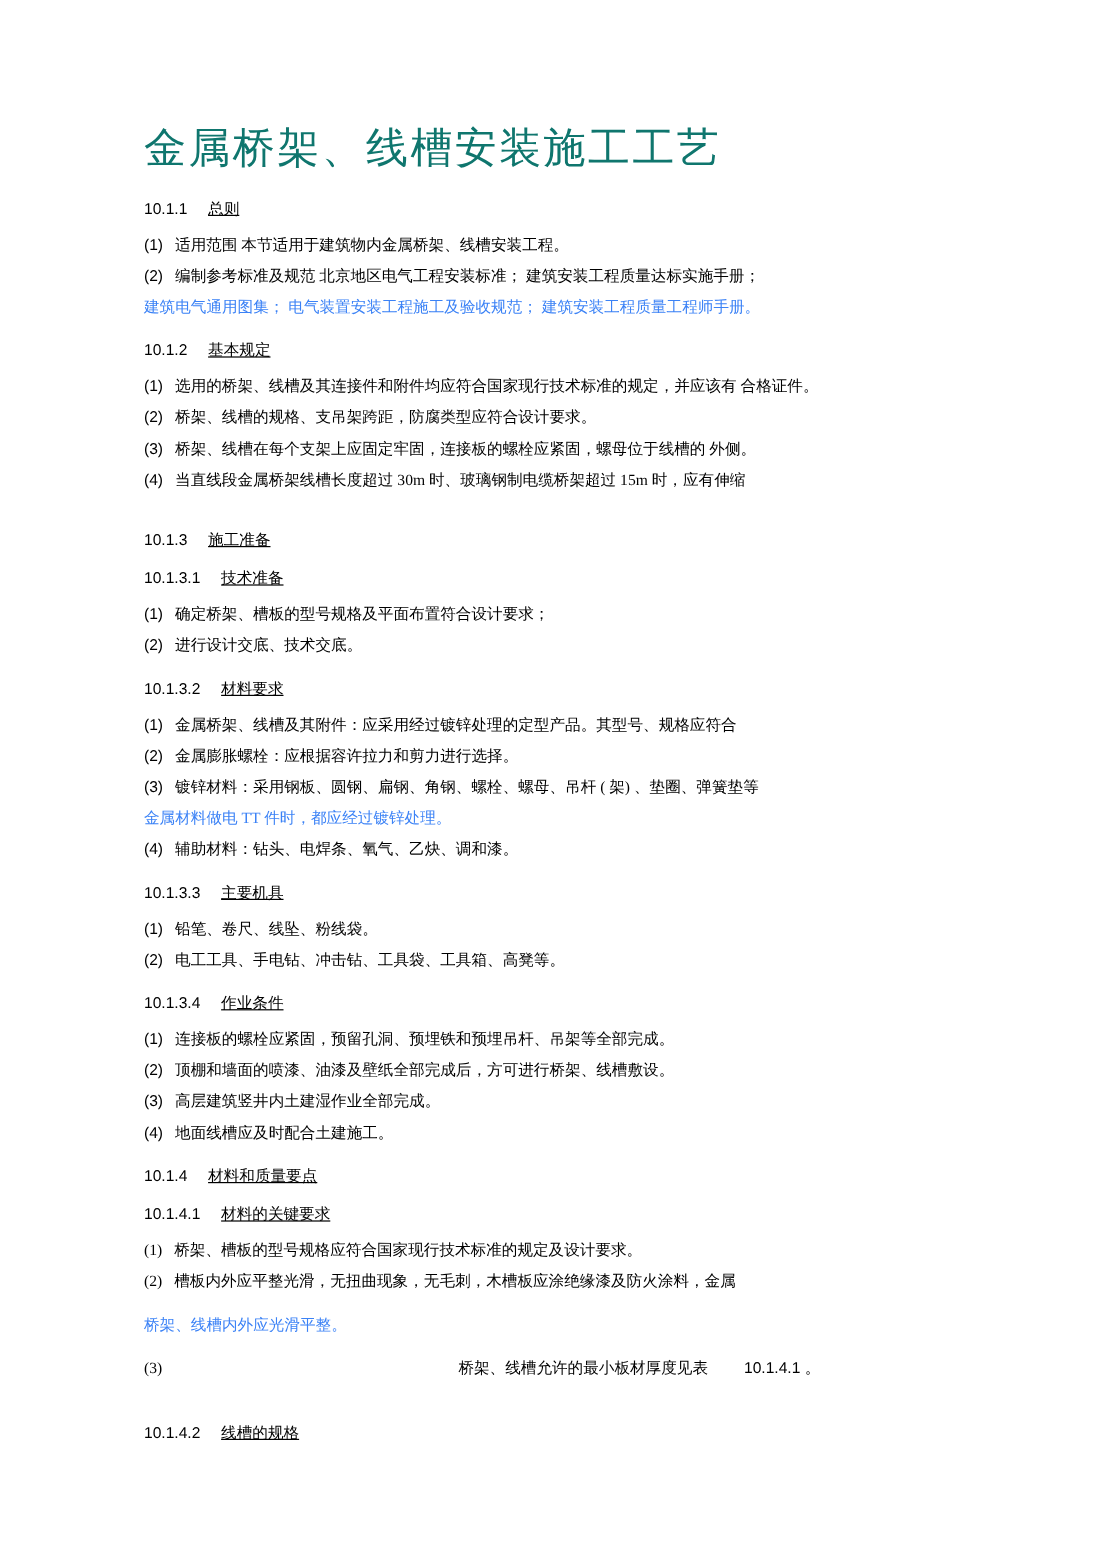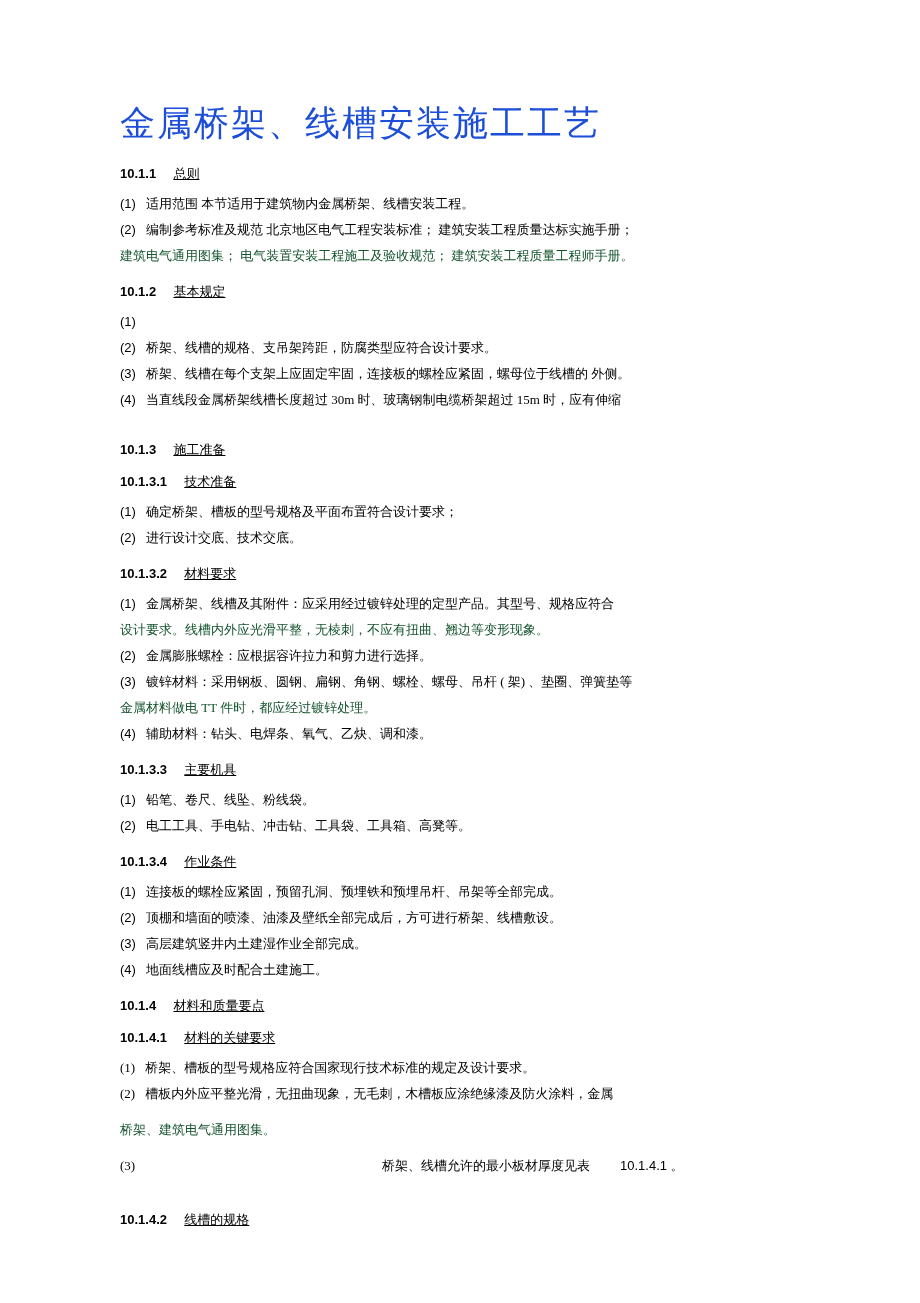--- a/index.html
+++ b/index.html
@@ -13,42 +13,41 @@
       padding: 100px 120px 80px 120px;
       margin: 0 auto;
       box-sizing: border-box;
     }
     .title {
       font-family: "SimSun", "宋体", serif;
       font-size: 35px;
       font-weight: 400;
       letter-spacing: 2px;
       margin-bottom: 18px;
-      color: #1d4ed8;
+      color: #0f766e;
     }
     .section-num {
       font-family: Arial, sans-serif;
       font-size: 13px;
       margin-right: 14px;
-      font-weight: bold;
     }
     .section-label {
       font-family: "SimSun", "宋体", serif;
       font-size: 13px;
       text-decoration: underline;
     }
     .section-header {
       font-size: 13px;
       margin: 14px 0 4px;
       color: #000;
     }
     .para {
       font-size: 13px;
       line-height: 26px;
-      color: #14532d;
+      color: #3b82f6;
       margin: 0;
     }
     .arial {
       font-family: Arial, sans-serif;
     }
     .block-gap {
       margin-top: 8px;
     }
     .row {
       display: flex;
@@ -109,20 +108,21 @@
     </div>
   <p class="para">建筑电气通用图集；  电气装置安装工程施工及验收规范；  建筑安装工程质量工程师手册。</p>
 
   <div class="section-header">
     <span class="section-num arial">10.1.2</span>
     <span class="section-label">基本规定</span>
   </div>
   <div class="block-gap"></div>
   <div class="row">
       <span class="num">(1)</span>
+      <span class="txt">选用的桥架、线槽及其连接件和附件均应符合国家现行技术标准的规定，并应该有 合格证件。</span>
     </div>
   <div class="row">
       <span class="num">(2)</span>
       <span class="txt">桥架、线槽的规格、支吊架跨距，防腐类型应符合设计要求。</span>
     </div>
   <div class="row">
       <span class="num">(3)</span>
       <span class="txt">桥架、线槽在每个支架上应固定牢固，连接板的螺栓应紧固，螺母位于线槽的 外侧。</span>
     </div>
   <div class="row">
@@ -152,21 +152,20 @@
 
   <div class="section-header">
     <span class="section-num arial">10.1.3.2</span>
     <span class="section-label">材料要求</span>
   </div>
   <div class="block-gap"></div>
   <div class="row">
       <span class="num">(1)</span>
       <span class="txt">金属桥架、线槽及其附件：应采用经过镀锌处理的定型产品。其型号、规格应符合</span>
     </div>
-  <p class="para">设计要求。线槽内外应光滑平整，无棱刺，不应有扭曲、翘边等变形现象。</p>
   <div class="row">
       <span class="num">(2)</span>
       <span class="txt">金属膨胀螺栓：应根据容许拉力和剪力进行选择。</span>
     </div>
   <div class="row">
       <span class="num">(3)</span>
       <span class="txt">镀锌材料：采用钢板、圆钢、扁钢、角钢、螺栓、螺母、吊杆      ( 架) 、垫圈、弹簧垫等</span>
     </div>
   <p class="para">金属材料做电 TT 件时，都应经过镀锌处理。</p>
   <div class="row">
@@ -221,21 +220,21 @@
   <div class="block-gap"></div>
   <div class="row">
       <span class="cn-num">(1)</span>
       <span class="txt"> 桥架、槽板的型号规格应符合国家现行技术标准的规定及设计要求。</span>
     </div>
   <div class="row">
       <span class="cn-num">(2)</span>
       <span class="txt">   槽板内外应平整光滑，无扭曲现象，无毛刺，木槽板应涂绝缘漆及防火涂料，金属</span>
     </div>
   <div style="height:10px"></div>
-  <p class="para">桥架、建筑电气通用图集。</p>
+  <p class="para">桥架、线槽内外应光滑平整。</p>
   <div style="height:10px"></div>
   <div class="tableref">
     <span class="lead">(3)</span>
     <span class="mid">桥架、线槽允许的最小板材厚度见表</span>
     <span class="tail">10.1.4.1 。</span>
   </div>
 
   <div style="height:18px"></div>
 
   <div class="section-header">

